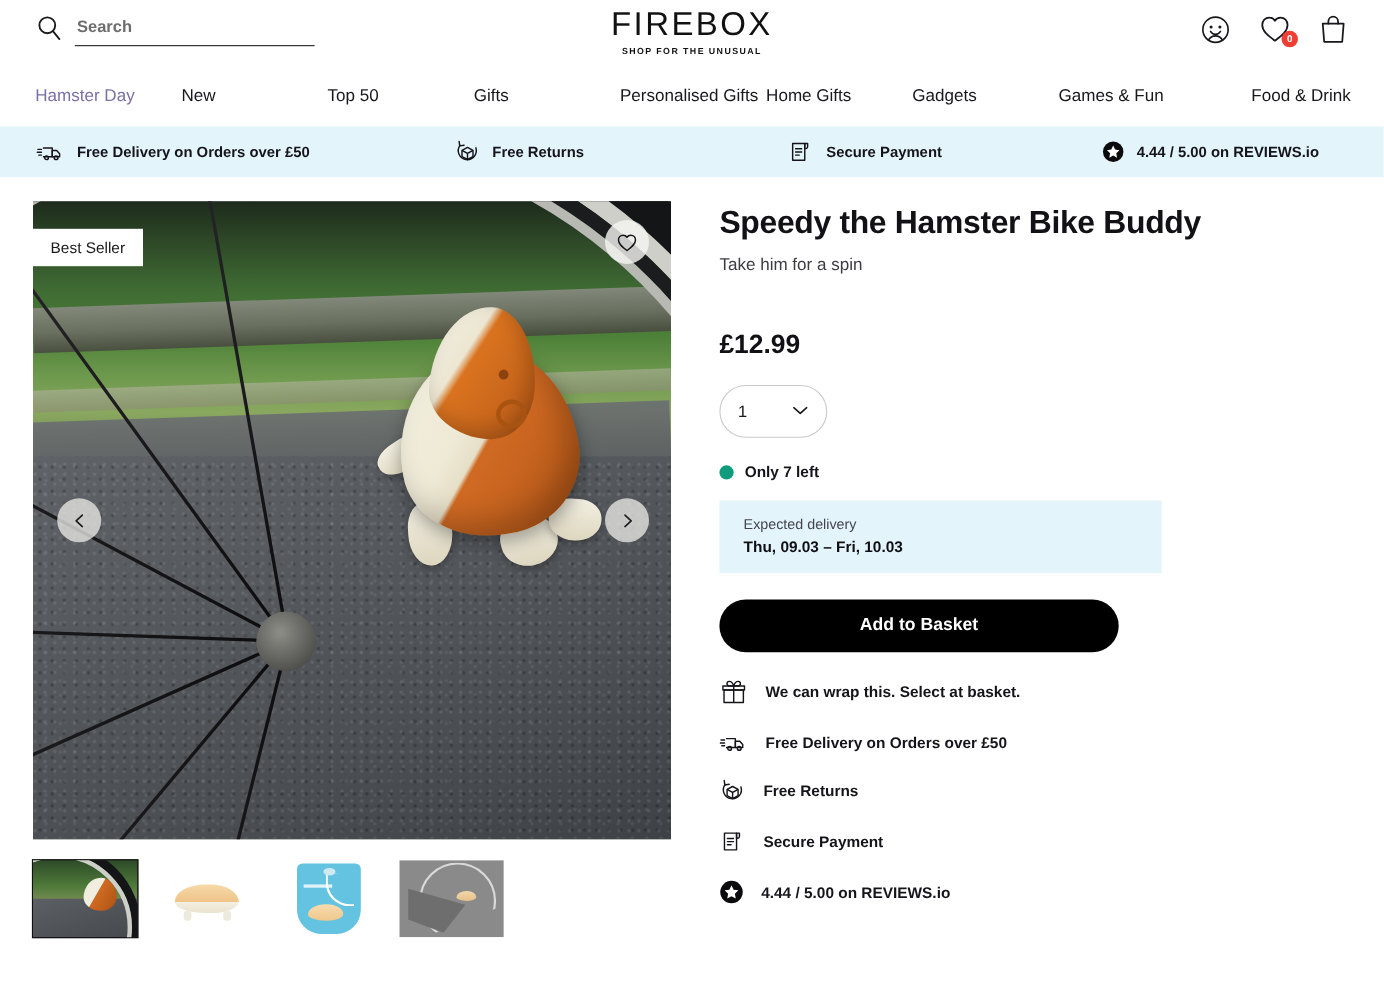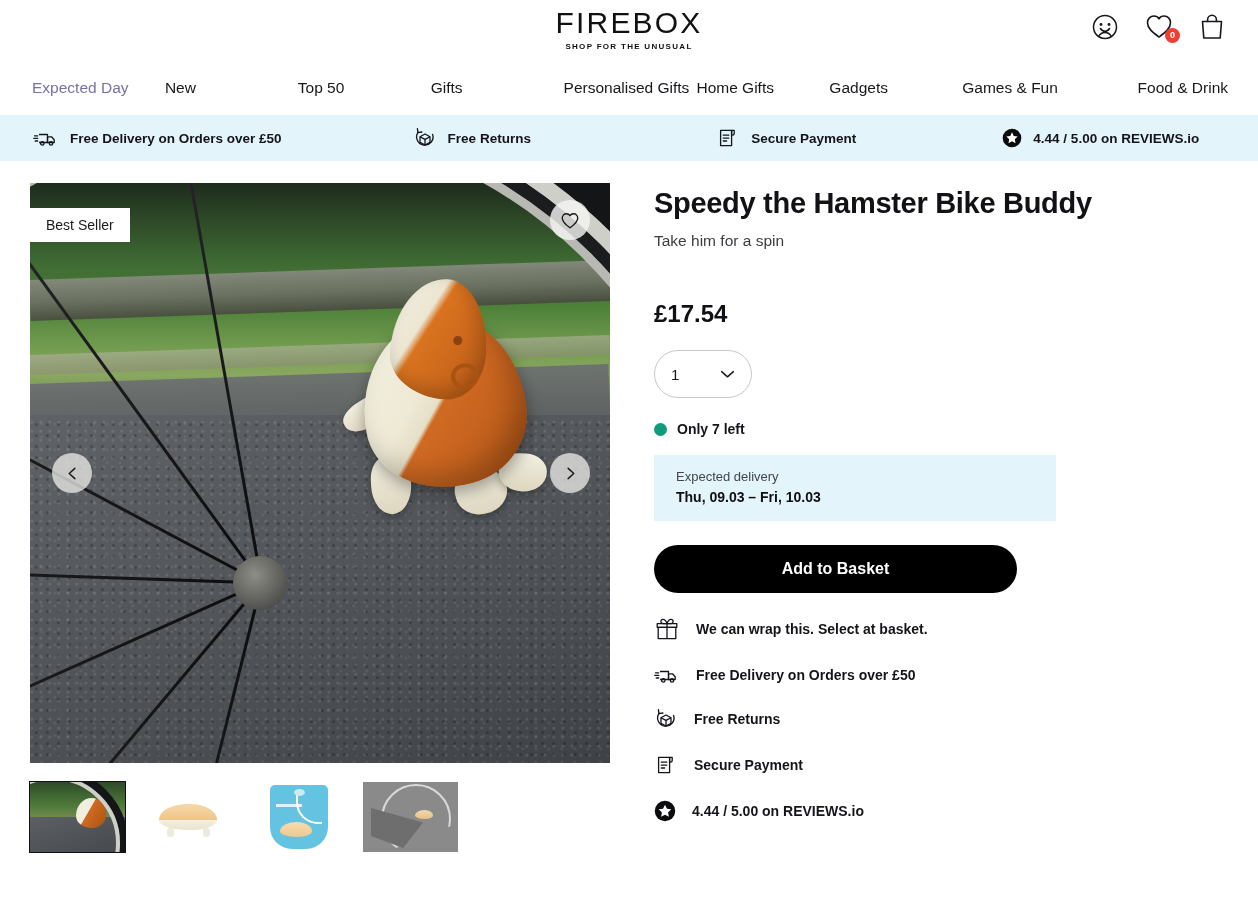--- a/index.html
+++ b/index.html
@@ -418,20 +418,29 @@
     font-size: 14px; font-weight: bold; color: #14141a;
   }
   .feature:first-of-type { margin-top: 29px; }
   .feature svg { display: block; flex: none; }
 </style>
 </head>
 <body>
 
 <div class="header">
 
+  <div class="search-wrap">
+    <span>
+      <svg class="search-icon" viewBox="0 0 26 30" fill="none" stroke="#1b1b1b" stroke-width="1.7">
+        <circle cx="11" cy="11" r="7.2"></circle>
+        <line x1="16.3" y1="16.6" x2="22" y2="23.5" stroke-linecap="round"></line>
+      </svg>
+    </span>
+    <input class="search-field" type="text" placeholder="Search" style="">
+  </div>
 
   <div class="logo">
     <span class="logo-main">FIREBOX</span>
     <span class="logo-sub">SHOP FOR THE UNUSUAL</span>
   </div>
 
   <div class="header-icons">
     <div class="hicon">
       <svg width="30" height="30" viewBox="0 0 30 30" fill="none" stroke="#17171c" stroke-width="1.5">
         <circle cx="15" cy="15" r="11.5"></circle>
@@ -450,21 +459,21 @@
     <div class="hicon">
       <svg width="28" height="30" viewBox="0 0 28 30" fill="none" stroke="#17171c" stroke-width="1.6">
         <path d="M4.5 9.5h19l-1.3 16.5H5.8z" stroke-linejoin="round"></path>
         <path d="M9.6 9.5V7.6a4.4 4.4 0 018.8 0v1.9" stroke-linecap="round"></path>
       </svg>
     </div>
   </div>
 </div>
 
 <nav class="nav">
-  <div class="nav-item accent">Expected Day</div>
+  <div class="nav-item accent">Hamster Day</div>
   <div class="nav-item">New</div>
   <div class="nav-item">Top 50</div>
   <div class="nav-item">Gifts</div>
   <div class="nav-item">Personalised Gifts</div>
   <div class="nav-item">Home Gifts</div>
   <div class="nav-item">Gadgets</div>
   <div class="nav-item">Games &amp; Fun</div>
   <div class="nav-item">Food &amp; Drink</div>
 </nav>
 
@@ -613,21 +622,21 @@
           <div class="t4-dark"></div>
             <div class="t4-ham"></div>
         </div>
       </div>
     </div>
   </div>
 
   <div class="info">
     <h1 class="p-title">Speedy the Hamster Bike Buddy</h1>
     <div class="p-sub">Take him for a spin</div>
-    <div class="p-price">£17.54</div>
+    <div class="p-price">£12.99</div>
 
     <div class="qty-select">
       <span class="qty-value">1</span>
       <span>
         <svg width="15" height="9" viewBox="0 0 16 10" fill="none" stroke="#17171c" stroke-width="1.6">
           <path d="M1.5 1.8L8 7.6l6.5-5.8" stroke-linecap="round" stroke-linejoin="round"></path>
         </svg>
       </span>
     </div>
 

